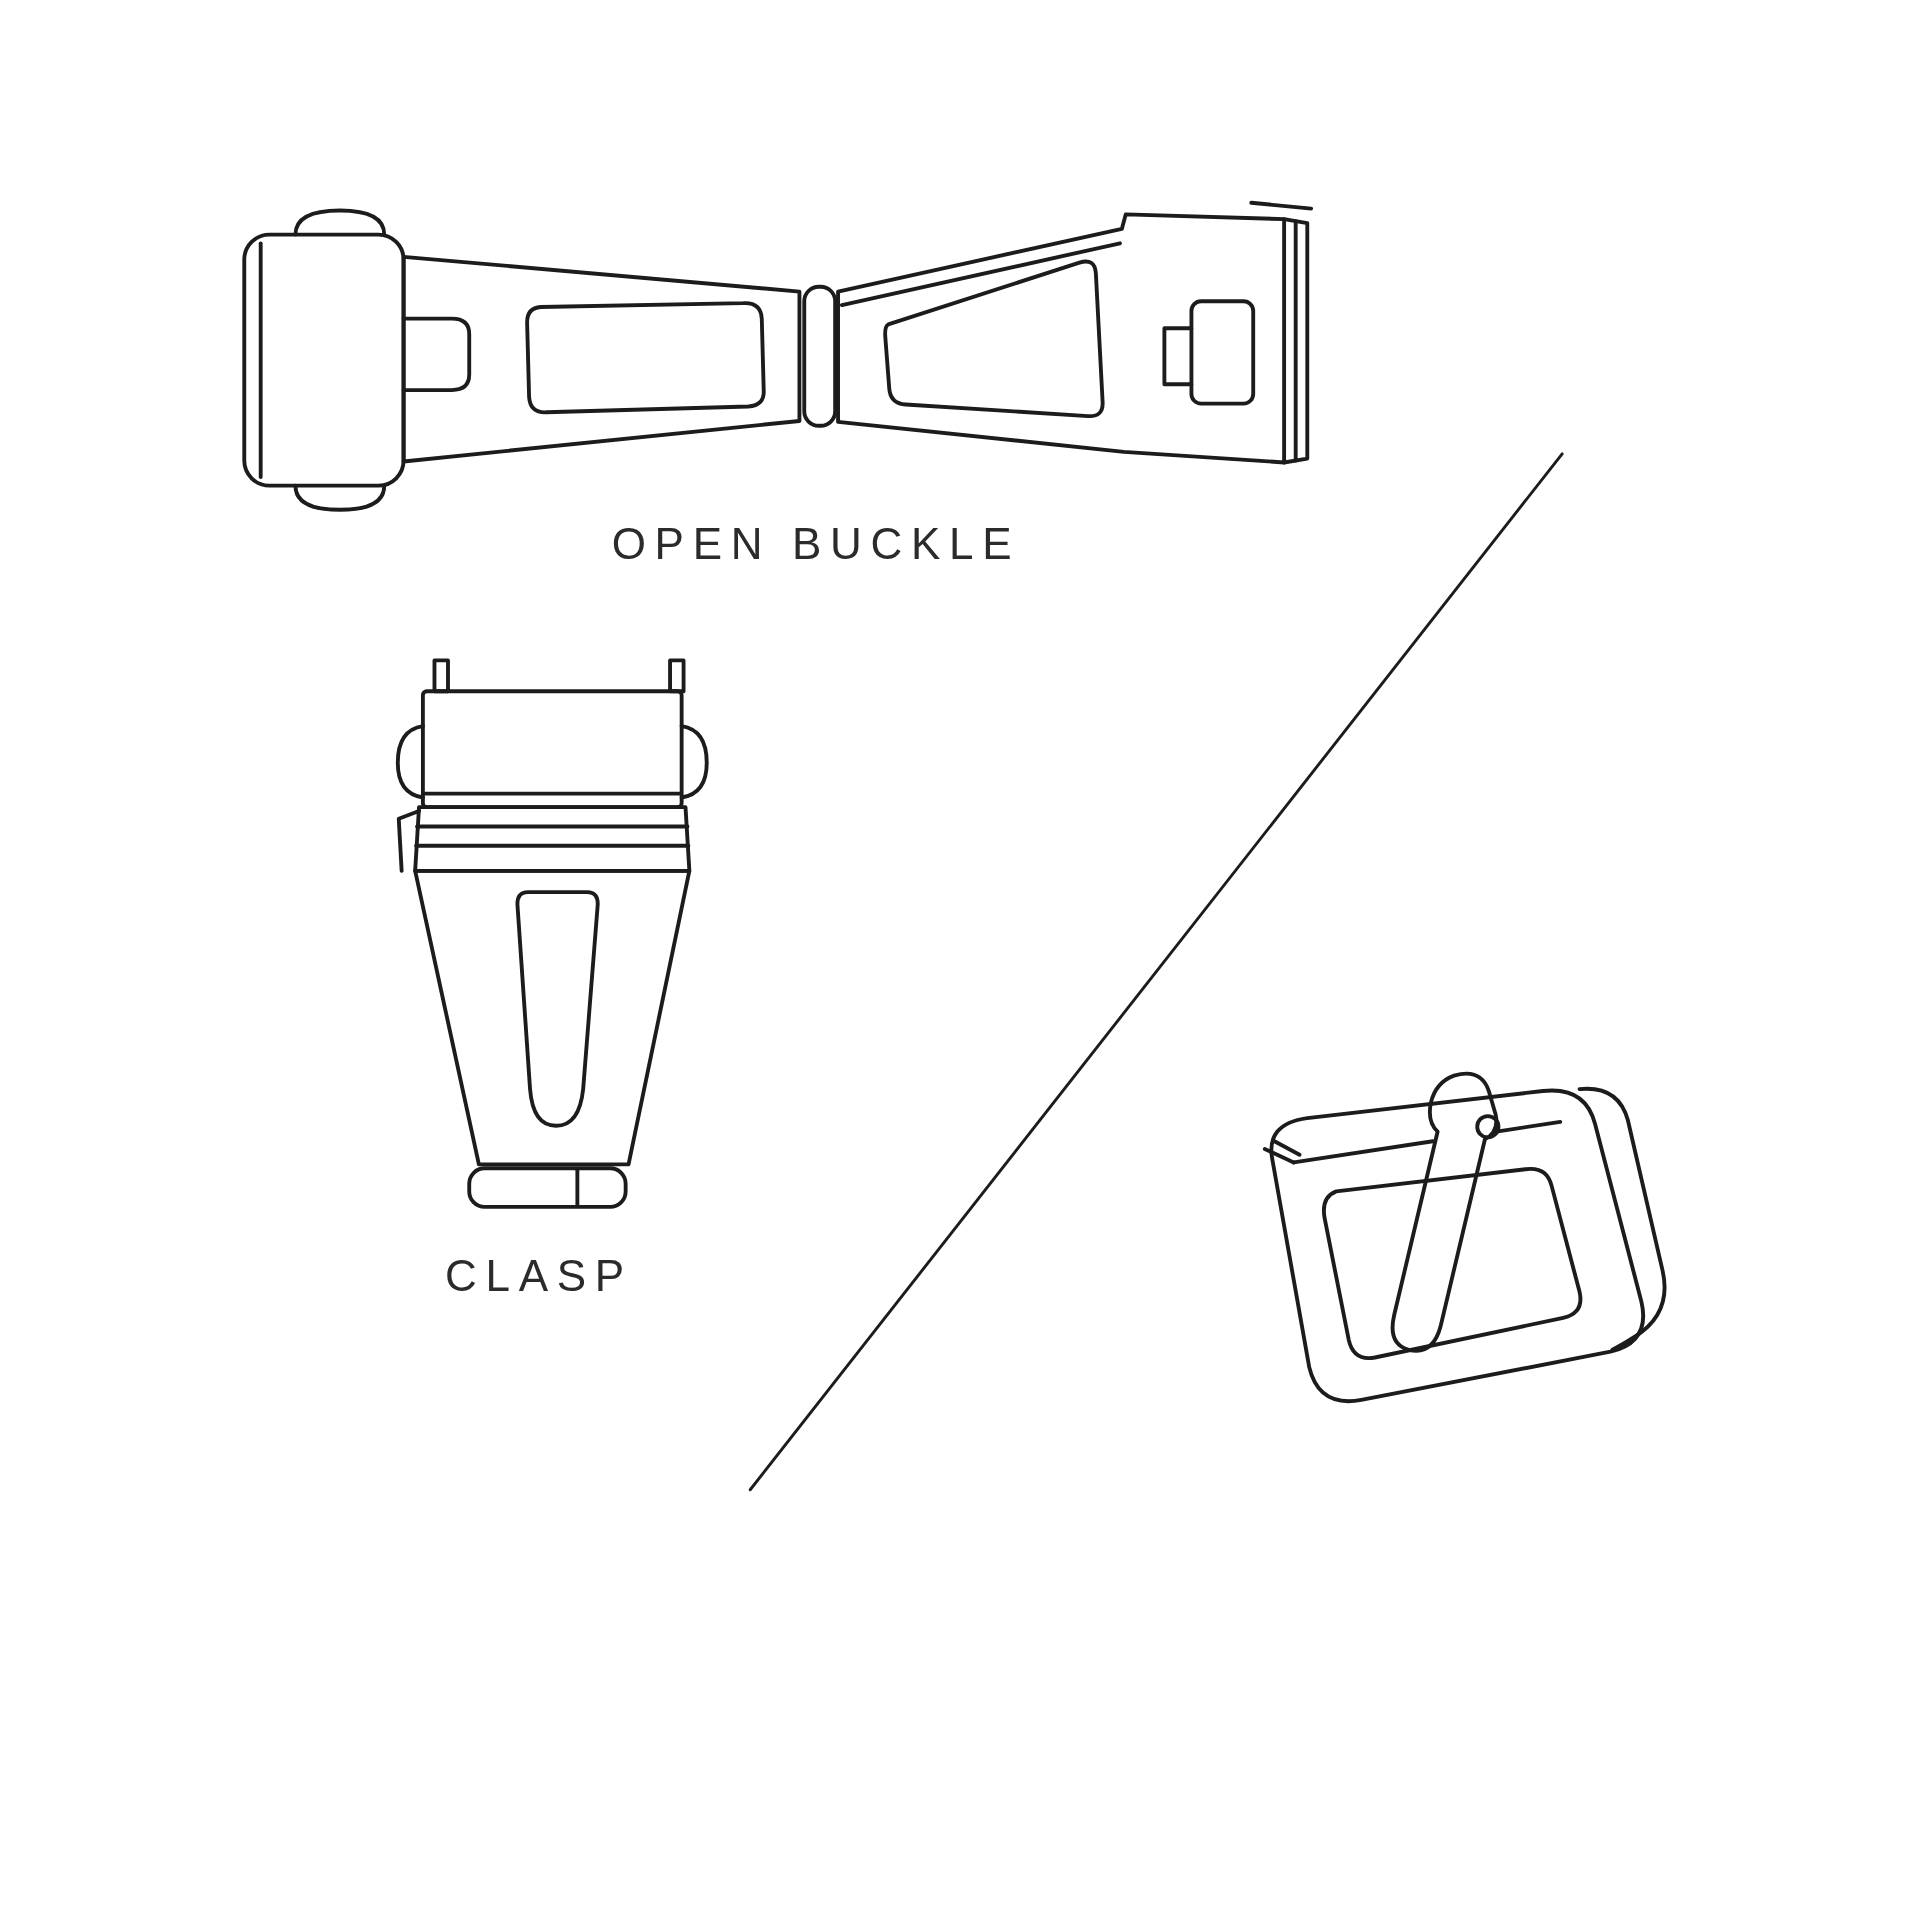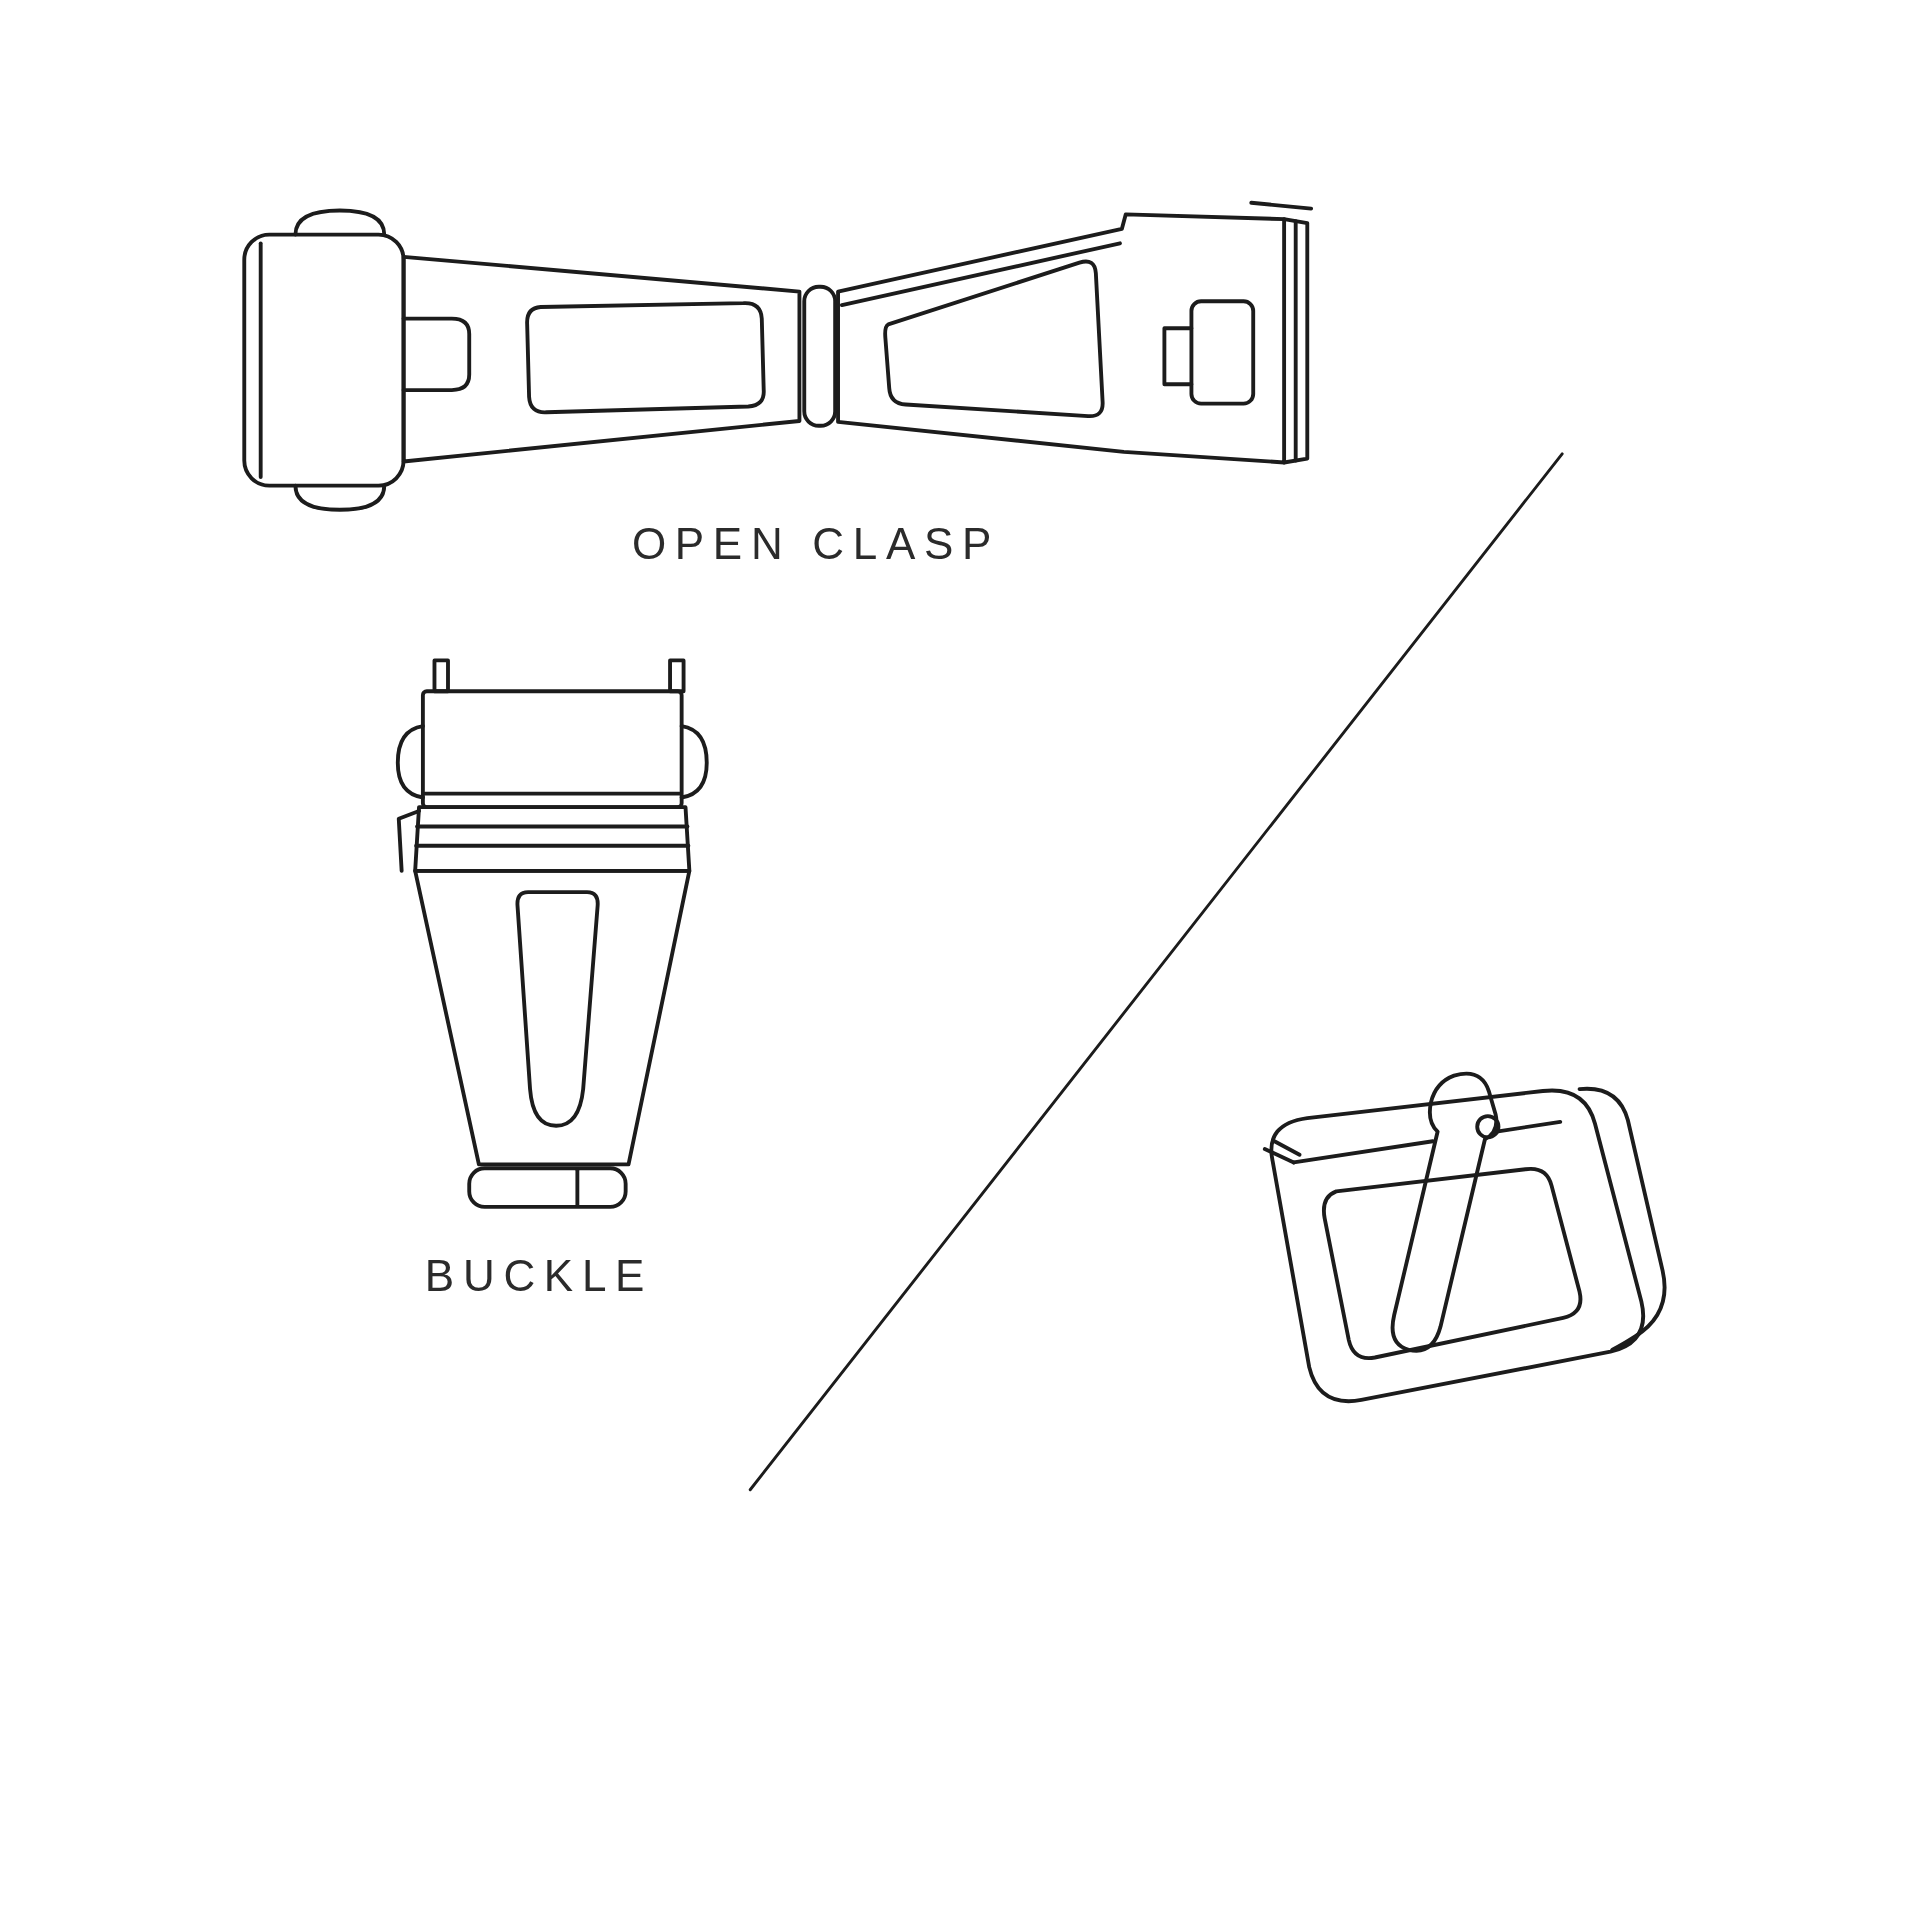--- a/index.html
+++ b/index.html
@@ -102,19 +102,19 @@
       <path d="M1384,1234 L1580,1211 Q1602,1208 1607,1228 L1636,1338 Q1641,1360 1619,1365 L1424,1406 Q1402,1410 1397,1388 L1372,1262 Q1368,1240 1384,1234 Z"></path>
       <line x1="1340" y1="1204" x2="1484" y2="1182"></line>
       <line x1="1550" y1="1172" x2="1616" y2="1162"></line>
       <circle cx="1541" cy="1167" r="11"></circle>
       <line x1="1340" y1="1204" x2="1310" y2="1190"></line>
       <line x1="1346" y1="1196" x2="1320" y2="1182"></line>
       <path d="M1506,1114 Q1534,1106 1542,1130 L1549,1154 Q1553,1172 1538,1180 L1492,1374 Q1484,1404 1459,1398 Q1437,1392 1444,1362 L1489,1172 Q1478,1162 1482,1142 Q1487,1121 1506,1114 Z"></path>
     </g>
   </svg>
 
-  <div class="label caption" style="left:816px; top:519px;">OPEN CLASP</div>
+  <div class="label caption" style="left:816px; top:519px;">OPEN BUCKLE</div>
 
-  <div class="label caption" style="left:539px; top:1251px;">BUCKLE</div>
+  <div class="label caption" style="left:539px; top:1251px;">CLASP</div>
 
 
 </div>
 
 
 </body></html>

